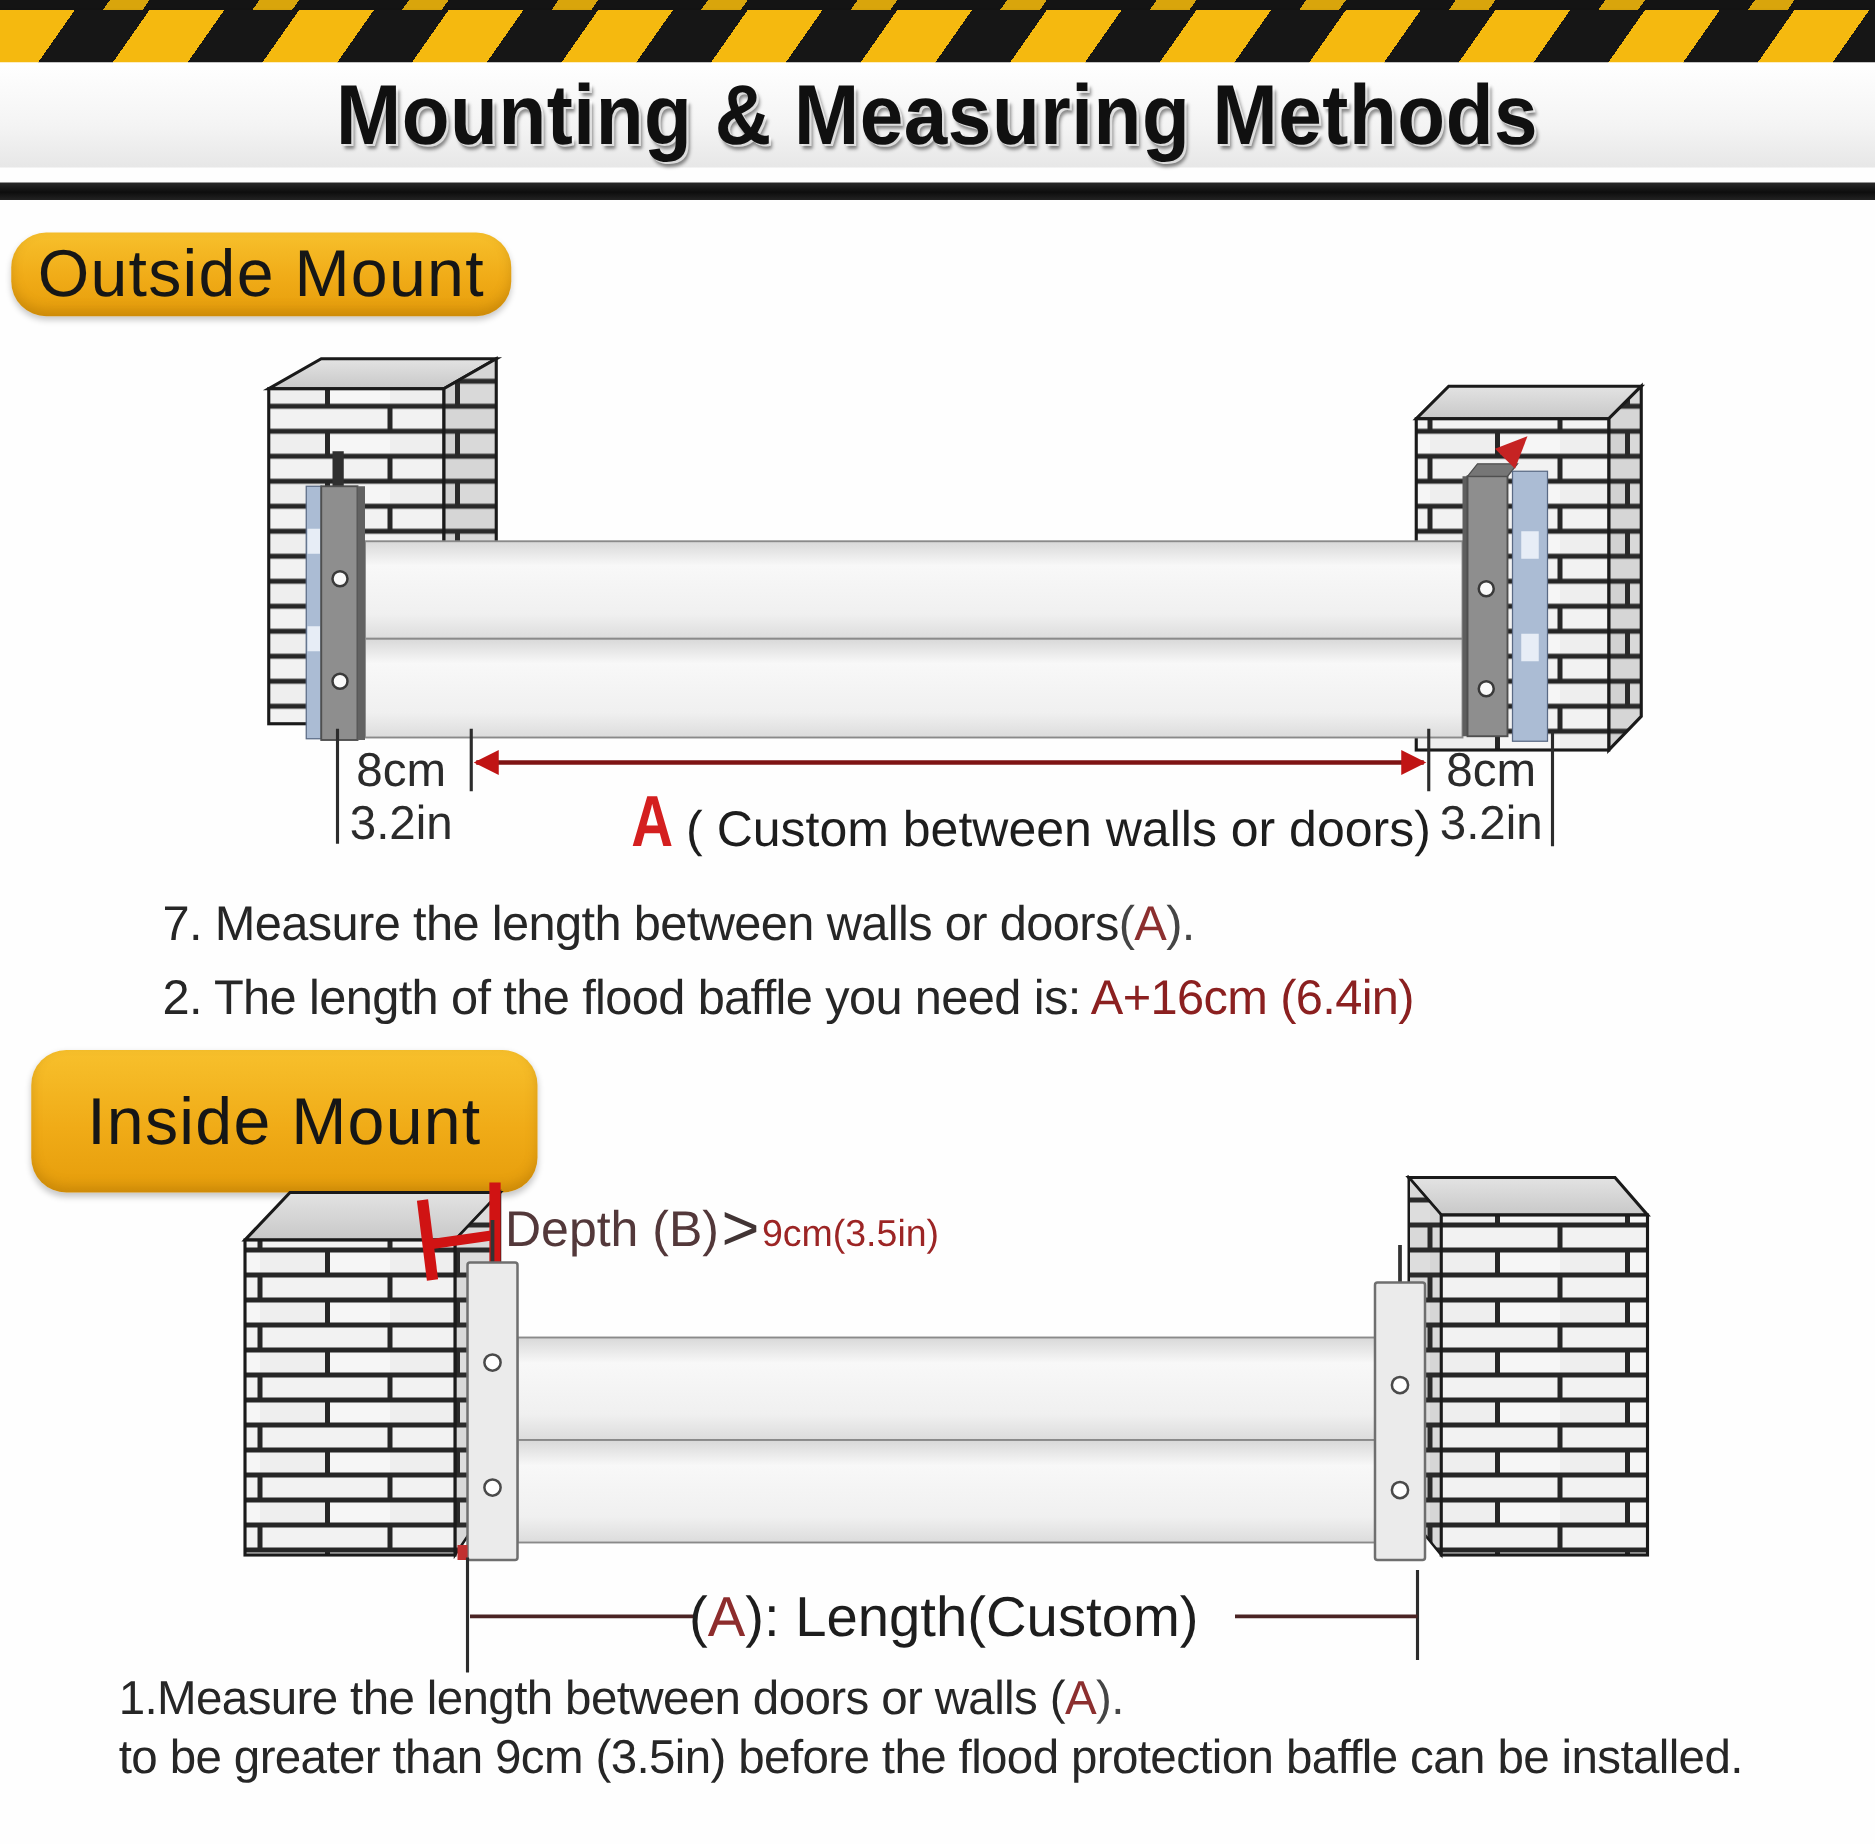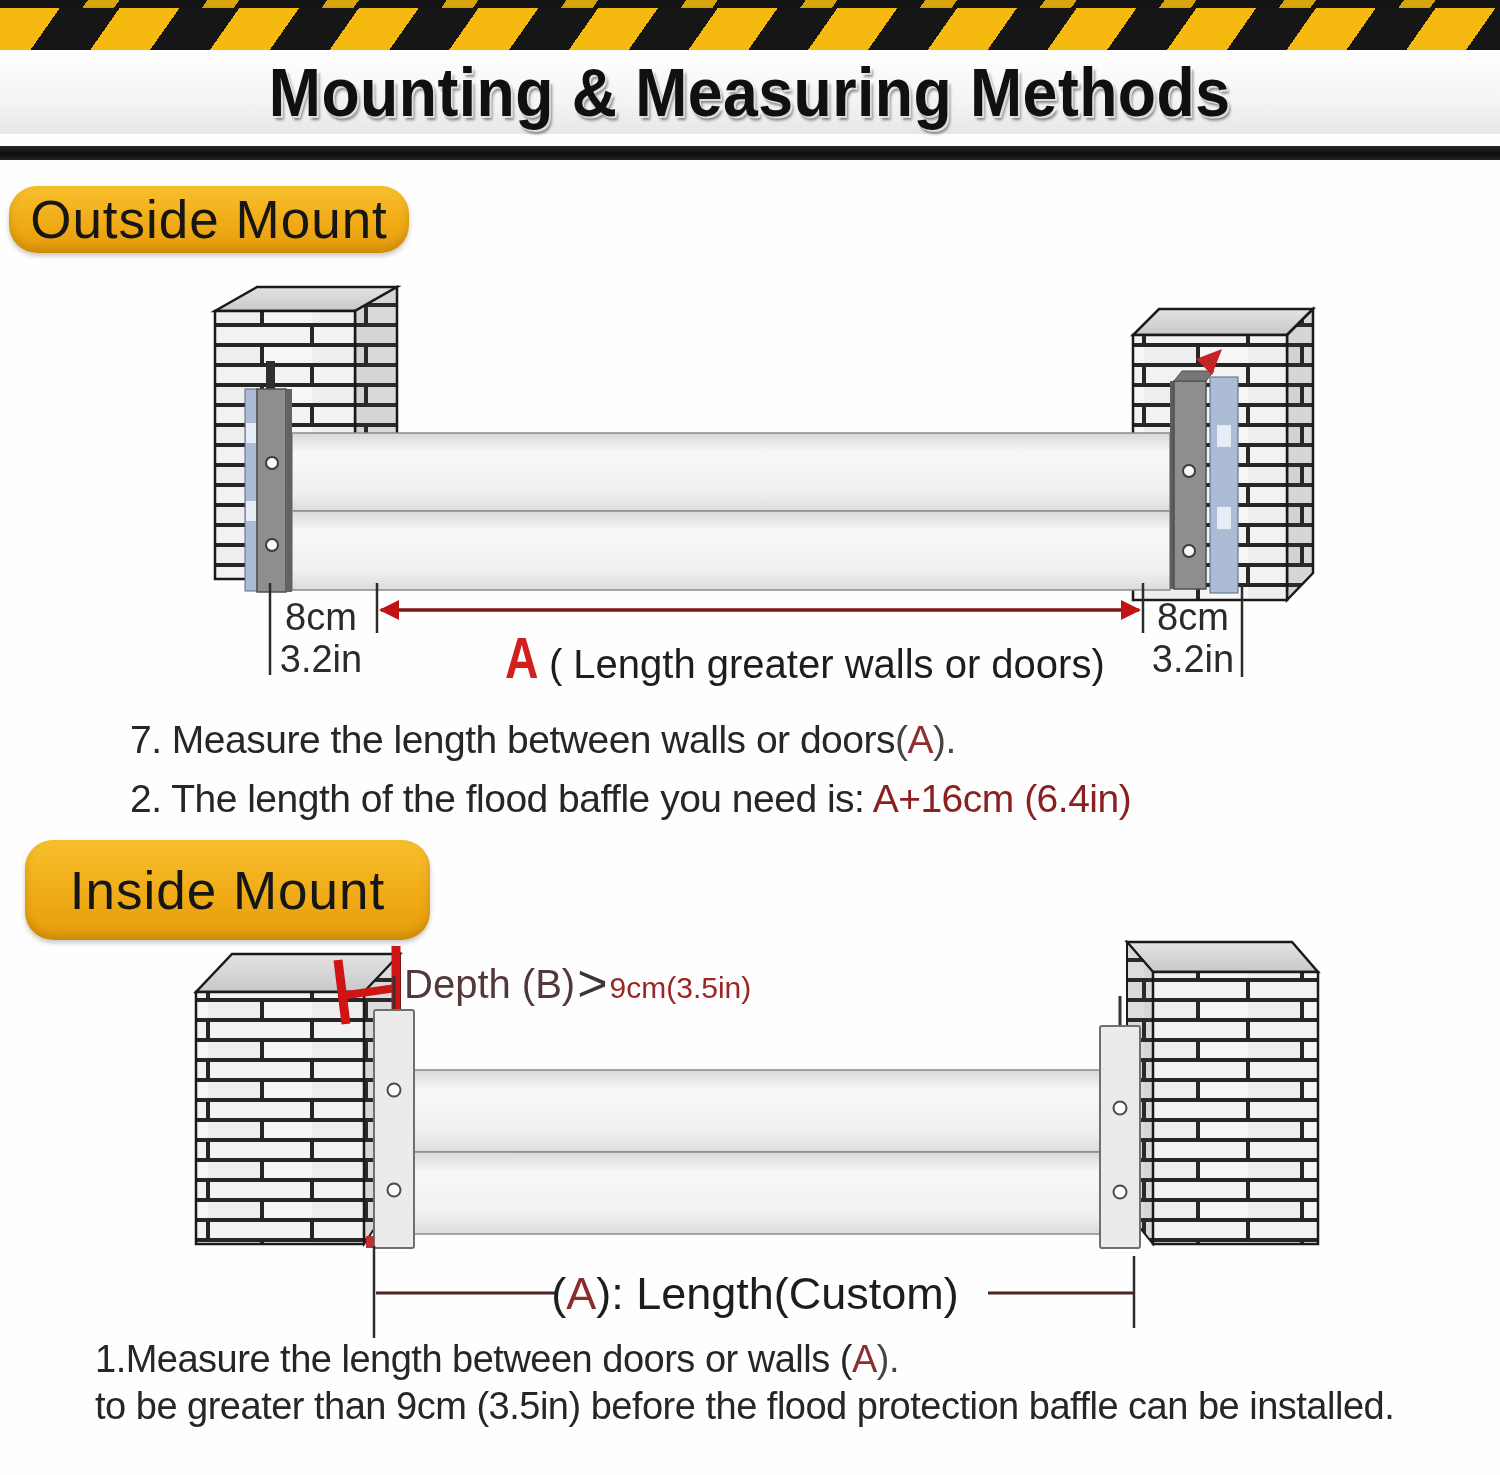--- a/index.html
+++ b/index.html
@@ -38,21 +38,21 @@
     position:absolute;
     background:linear-gradient(180deg,#f7c02c 0%,#f0ab17 55%,#e69d0b 100%);
     border-radius:28px;
     box-shadow:inset 0 -5px 9px rgba(140,90,0,0.30), 0 3px 5px rgba(0,0,0,0.22);
     display:flex; align-items:center; justify-content:center;
   }
   .badge span{
     font-size:53px; color:#161616; letter-spacing:1px; white-space:nowrap;
   }
   .badge-outside{ left:9px; top:186px; width:400px; height:67px; }
-  .badge-inside { left:25px; top:840px; width:405px; height:100px; }
+  .badge-inside { left:25px; top:840px; width:405px; height:114px; }
   
   .diagram{ position:absolute; left:0; width:1500px; height:400px; }
   .diagram-outside{ top:285px; }
   .diagram-inside { top:940px; }
   
   .dim-text{
     position:absolute; font-size:38px; color:#2b2b2b; text-align:center;
     white-space:nowrap;
   }
   .o-left-cm { left:282px; top:596px; width:78px; }
@@ -180,21 +180,21 @@
       <line x1="1242" y1="300" x2="1242" y2="392" stroke="#2c2c2c" stroke-width="2.5"></line>
     </g>
   </svg>
 
   <div class="dim-text o-left-cm">8cm</div>
   <div class="dim-text o-left-in">3.2in</div>
   <div class="dim-text o-right-cm">8cm</div>
   <div class="dim-text o-right-in">3.2in</div>
   <div class="dim-a-label">
     <span class="big-a">A</span>
-    <span class="a-rest">( Length greater walls or doors)</span>
+    <span class="a-rest">( Custom between walls or doors)</span>
   </div>
 
   <div class="steps steps-outside">
     <div class="step">
       <span>7. Measure the length between walls or doors</span><span class="t-paren">(</span><span class="t-a">A</span><span class="t-paren">).</span>
     </div>
     <div class="step">
       <span>2. The length of the flood baffle you need is: </span><span class="t-red">A+16cm (6.4in)</span>
     </div>
   </div>

